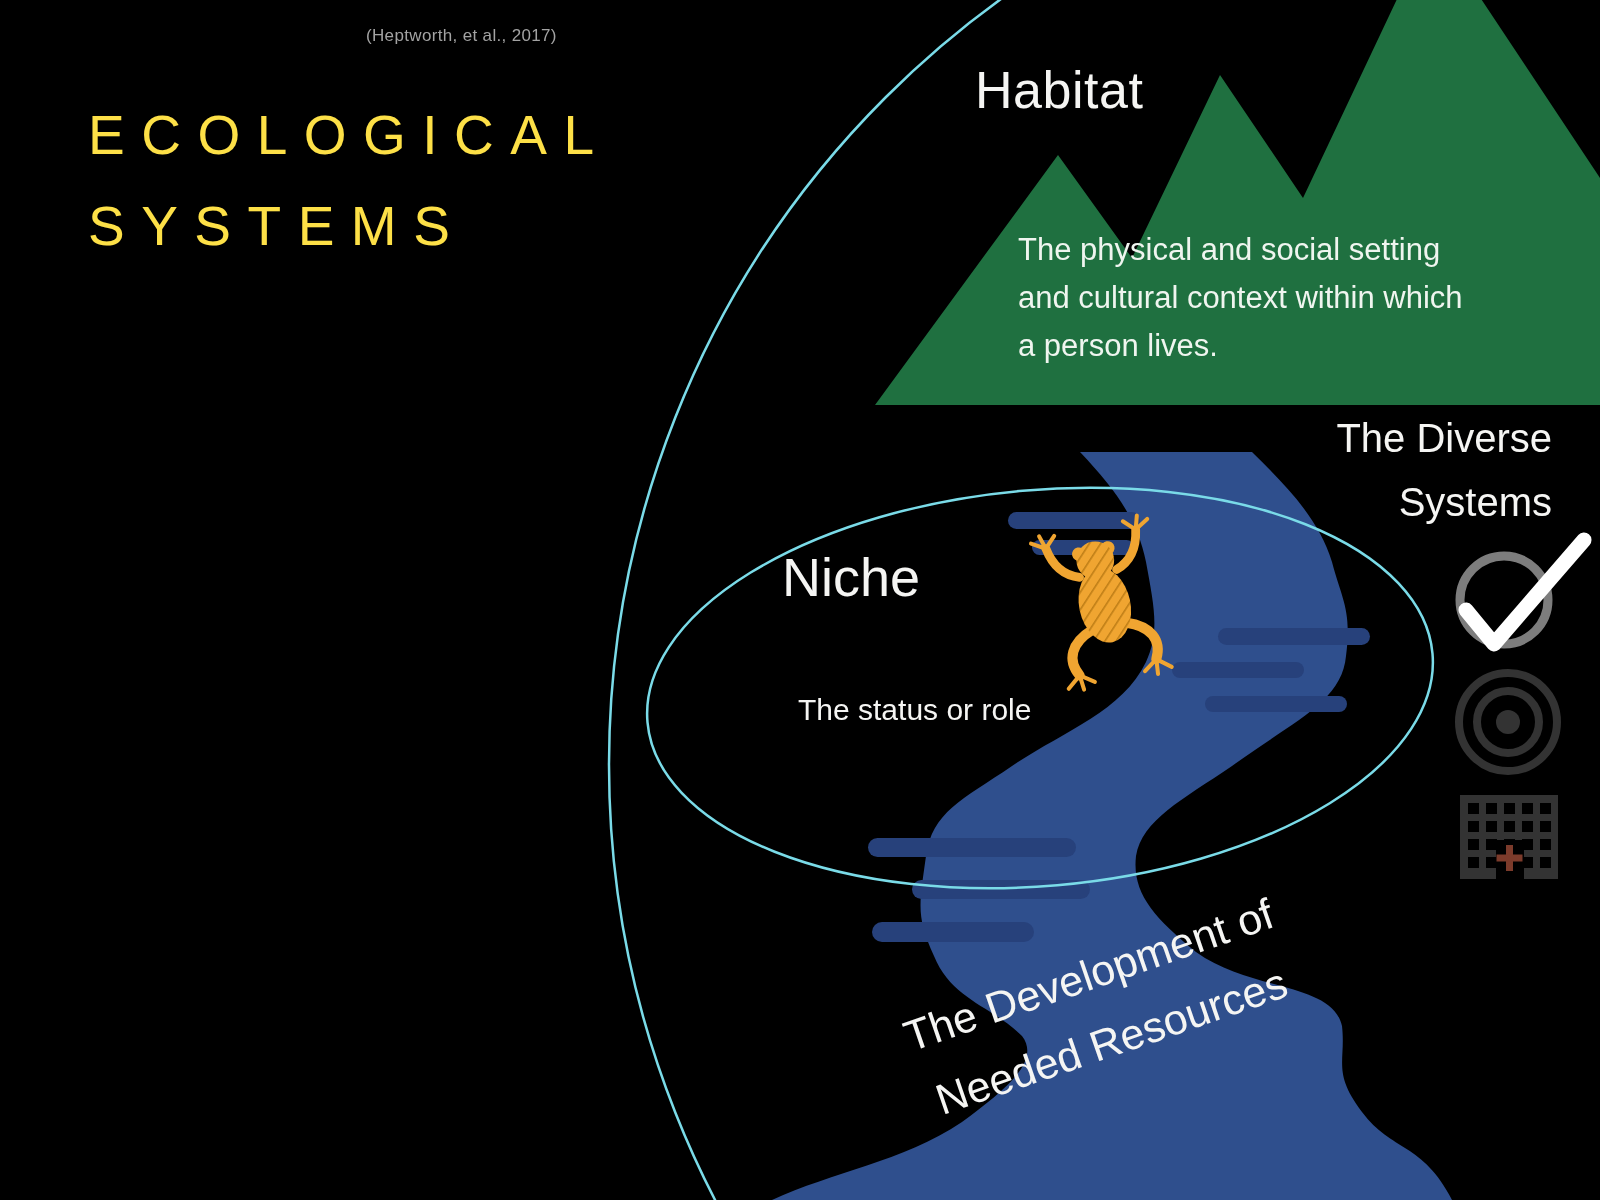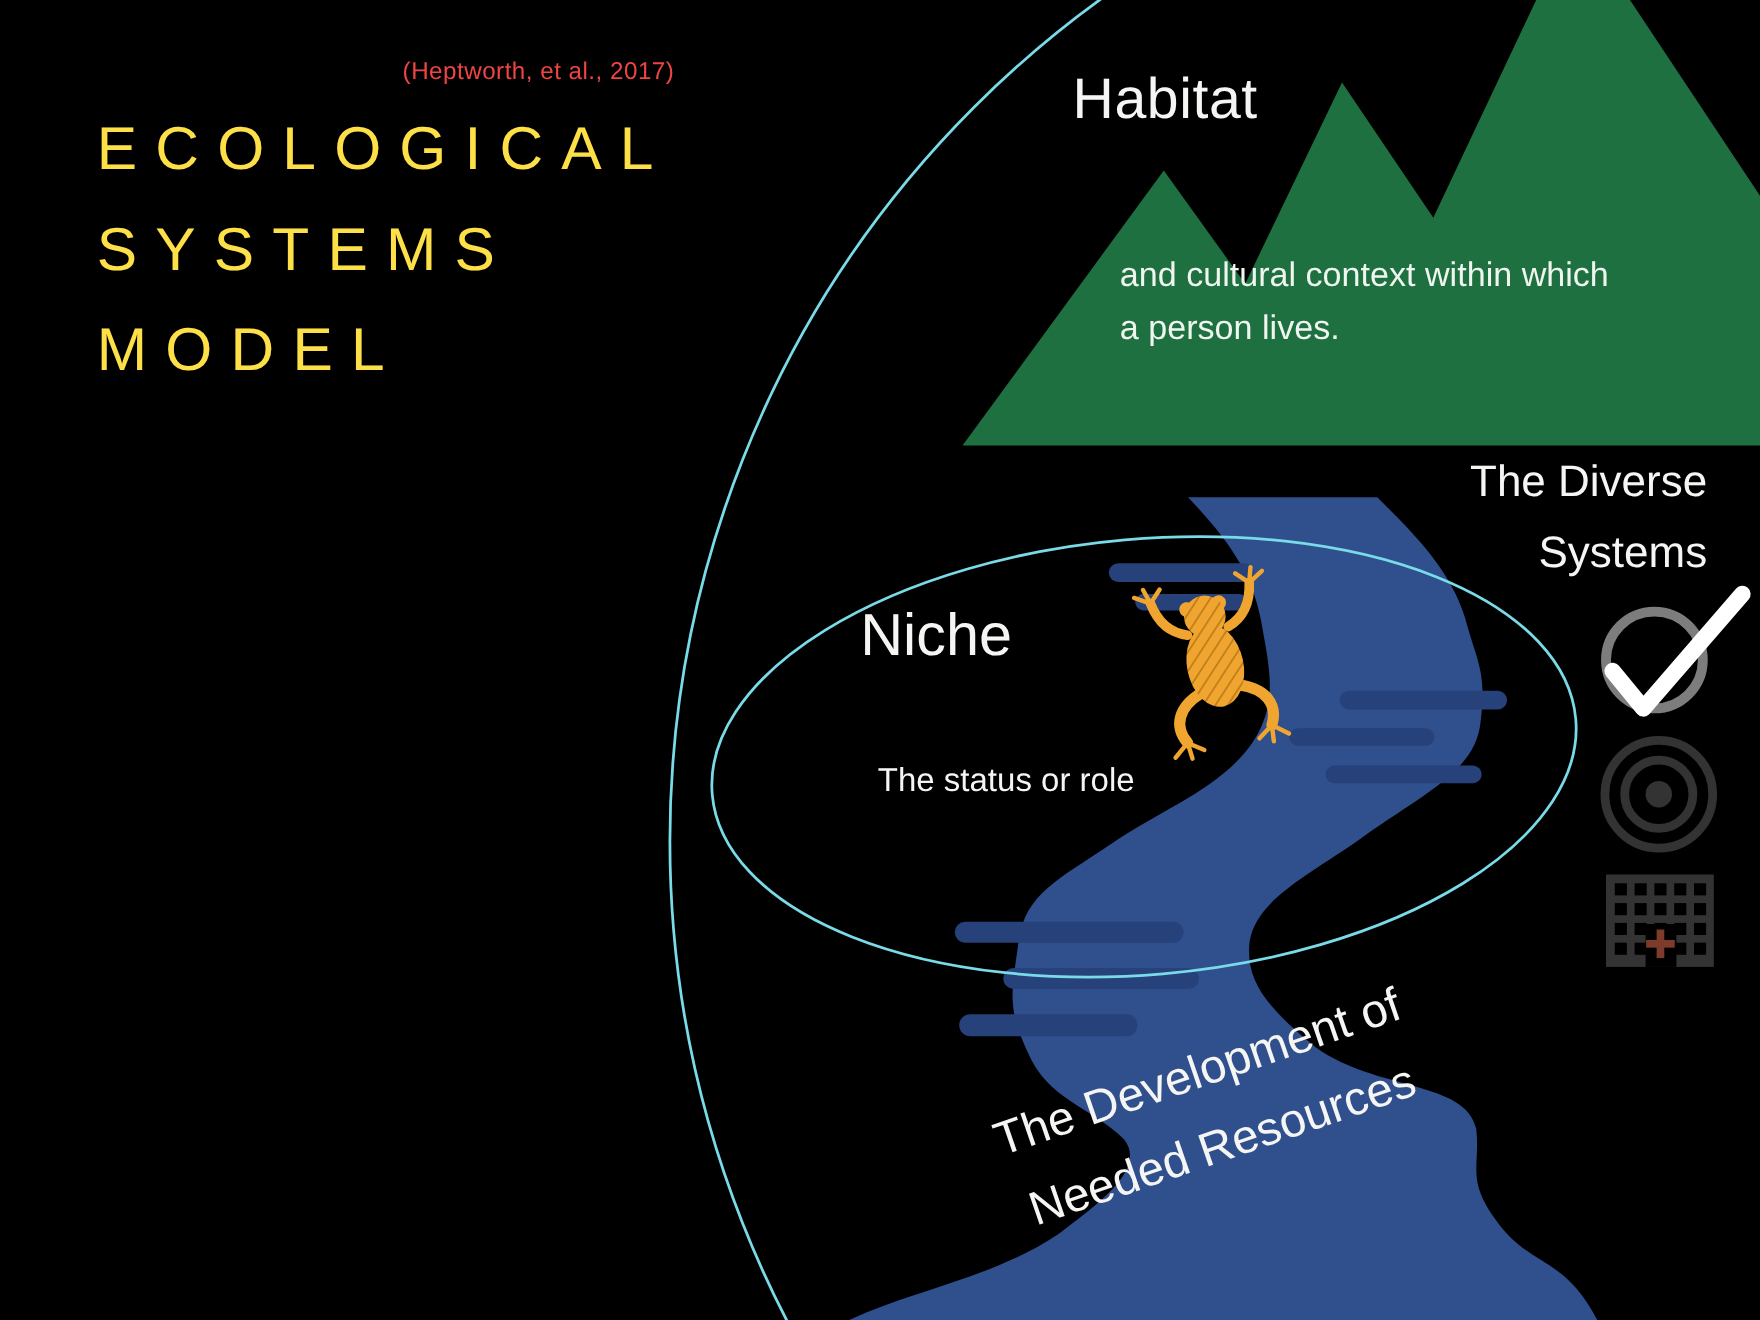--- a/index.html
+++ b/index.html
@@ -12,23 +12,23 @@
     height: 1200px;
     background: var(--background, #000);
     overflow: hidden;
   }
   .art { position: absolute; left: 0; top: 0; }
 
   .txt { position: absolute; color: var(--text-white, #f5f5f3); }
   .txt span { display: block; }
 
   .citation {
-    left: 366px; top: 52px;
-    font-size: 22px;
-    color: #ef4444;
+    left: 366px; top: 26px;
+    font-size: 17px;
+    color: #a3a3a3;
     letter-spacing: 0.02em;
   }
 
   .title {
     left: 88px; top: 90px;
     font-size: 55px;
     font-weight: 400;
     letter-spacing: 0.30em;
     line-height: 91px;
     color: #fde047;
@@ -178,26 +178,26 @@
       <rect x="1506" y="845" width="7" height="26" fill="var(--cross-red,#7c3b2b)"></rect>
       <rect x="1496.5" y="854.5" width="26" height="7" fill="var(--cross-red,#7c3b2b)"></rect>
     </g>
   </svg>
 
   <div class="txt citation">(Heptworth, et al., 2017)</div>
 
   <h1 class="txt title">
     <span>ECOLOGICAL</span>
     <span>SYSTEMS</span>
-    <span>MODEL</span>
   </h1>
 
   <div class="txt habitat-heading">Habitat</div>
 
   <div class="txt habitat-desc">
+    <span>The physical and social setting</span>
     <span>and cultural context within which</span>
     <span>a person lives.</span>
   </div>
 
   <div class="txt diverse">
     <span>The Diverse</span>
     <span>Systems</span>
   </div>
 
   <div class="txt niche-heading">Niche</div>

